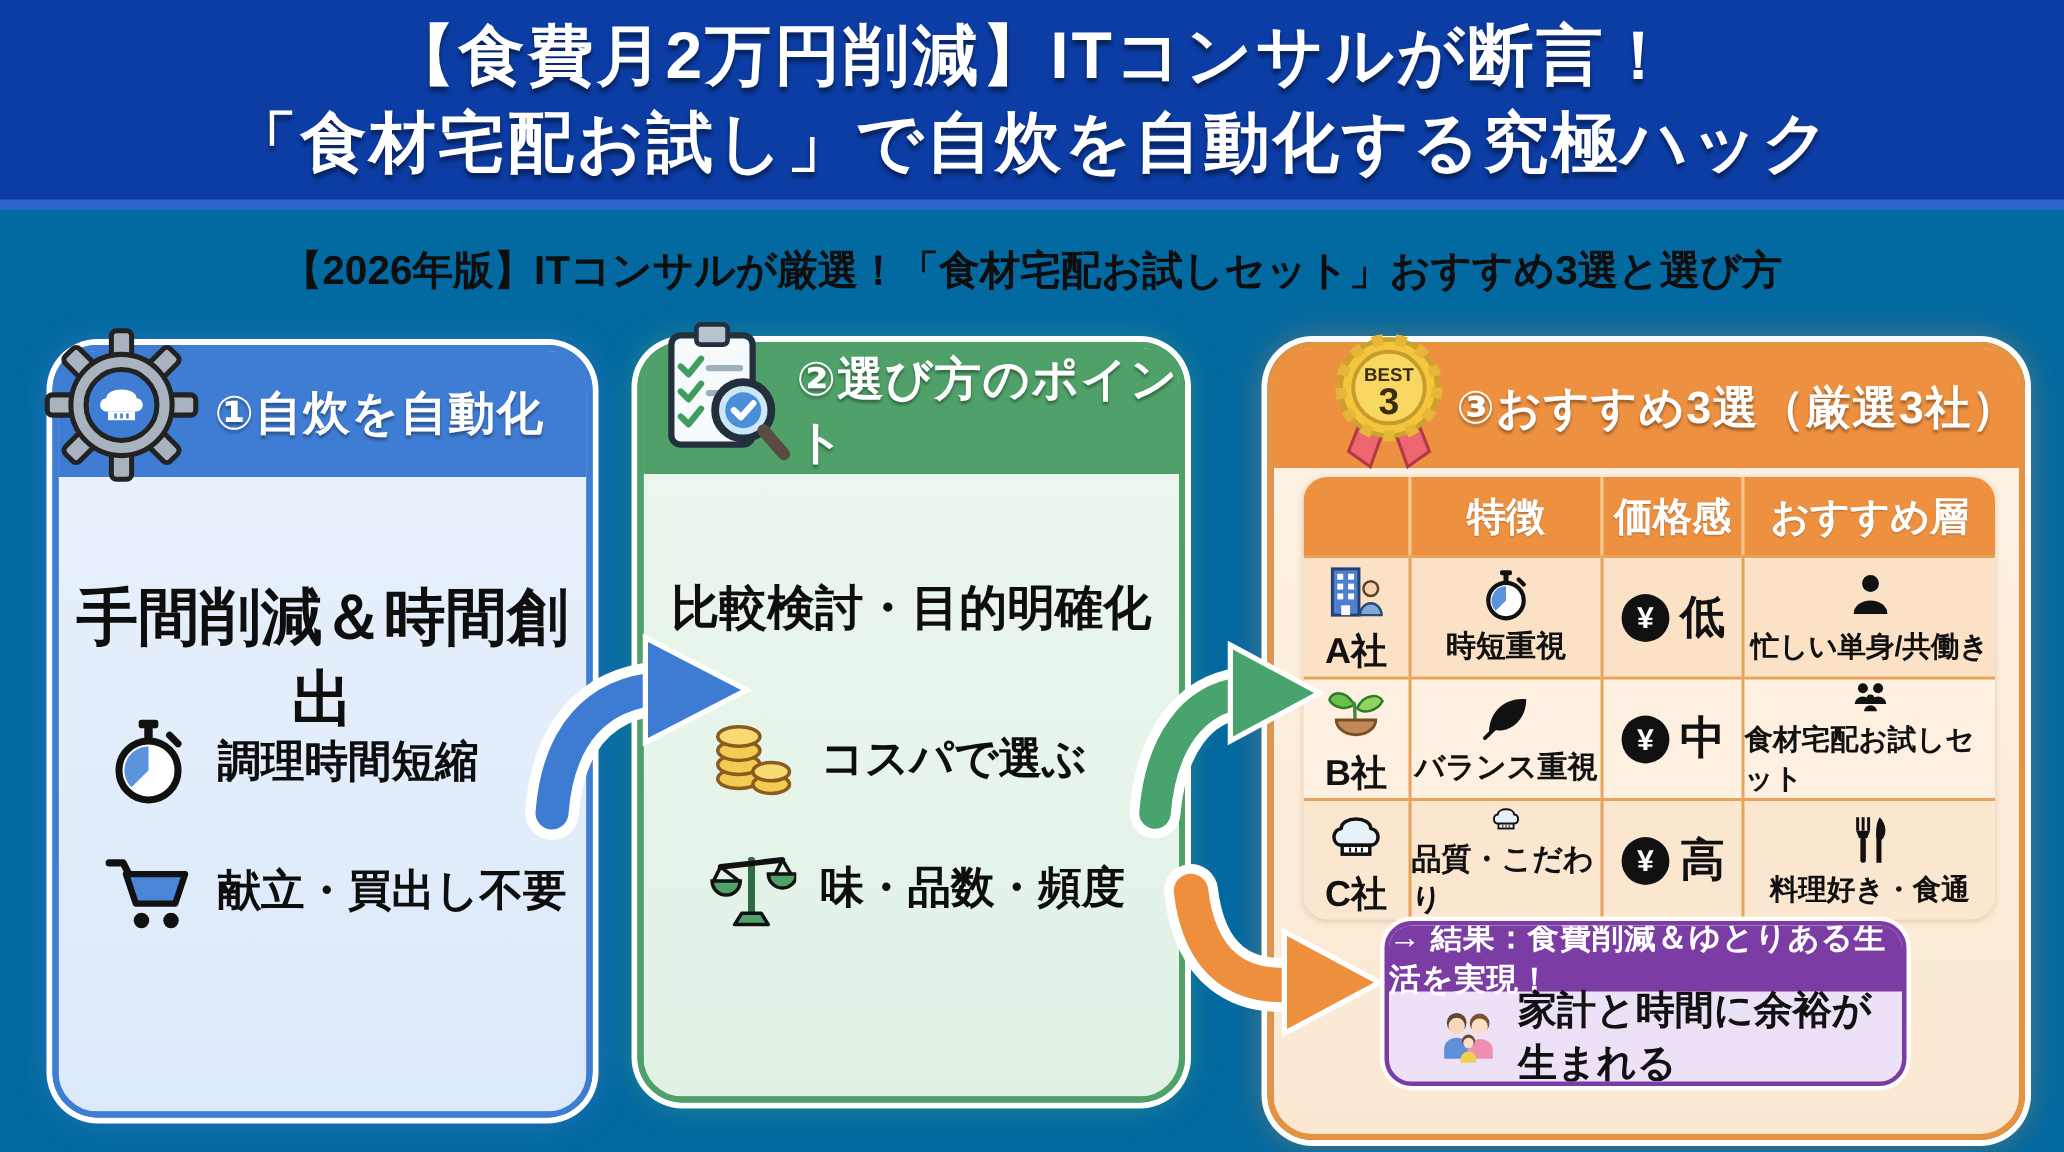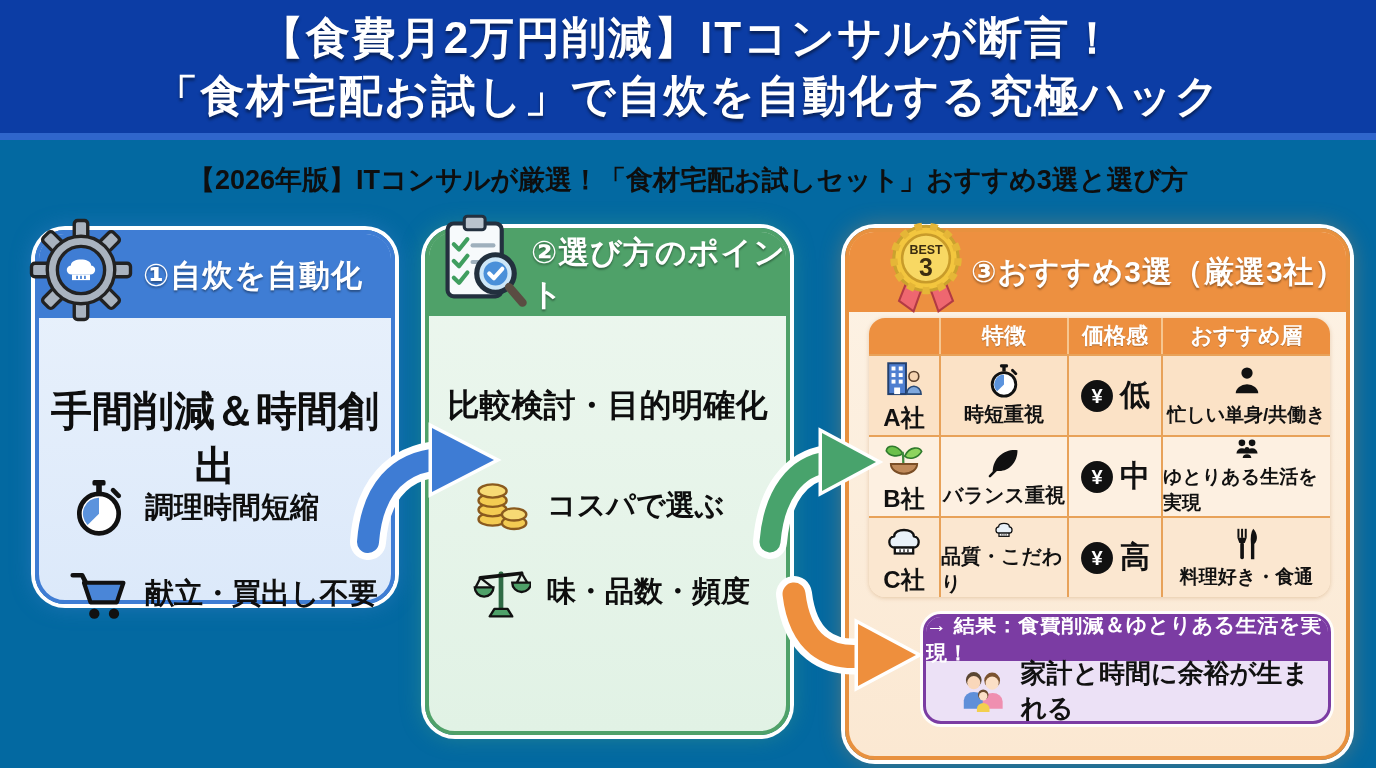--- a/index.html
+++ b/index.html
@@ -11,21 +11,21 @@
           border-bottom:7px solid #2f66cc;text-align:center;box-sizing:content-box;}
   .banner-line{font-size:44px;font-weight:800;color:#fff;line-height:58px;letter-spacing:2px;
                text-shadow:0 3px 3px rgba(0,0,0,.45);}
   .banner-line:first-child{margin-top:9px;}
 
   .subtitle{position:absolute;top:162px;left:0;width:100%;text-align:center;
             font-size:27px;font-weight:800;color:#0e0e0e;}
 
   
   .card{position:absolute;border-radius:30px;border:4px solid;box-sizing:border-box;}
-  .card1{left:35px;top:230px;width:360px;height:374px;border-color:#3f7dd4;
+  .card1{left:35px;top:230px;width:360px;height:515px;border-color:#3f7dd4;
          background:linear-gradient(180deg,#eaf2fc,#dce9fa);
          box-shadow:0 0 0 4px #fff,0 0 24px rgba(90,140,220,.45);}
   .card2{left:425px;top:228px;width:365px;height:507px;border-color:#4fa169;
          background:linear-gradient(180deg,#edf7ef,#e1f2e5);
          box-shadow:0 0 0 4px #fff,0 0 24px rgba(90,180,120,.45);}
   .card3{left:845px;top:228px;width:505px;height:532px;border-color:#e8913f;
          background:linear-gradient(180deg,#fdf3e6,#fbe8d2);
          box-shadow:0 0 0 4px #fff,0 0 24px rgba(238,150,70,.45);}
 
   .card-head{position:absolute;top:0;left:0;right:0;height:84px;border-radius:25px 25px 0 0;
@@ -57,40 +57,40 @@
   .card2 .item{left:42px;}
   .card2 .item-1{top:244px;}
   .card2 .item-2{top:330px;}
 
   
   .cmp-table{position:absolute;left:20px;top:86px;width:461px;border-radius:16px;overflow:hidden;
              display:grid;grid-template-columns:70px 128px 94px 1fr;
              box-shadow:0 1px 4px rgba(160,90,20,.25);}
   .cell{display:flex;flex-direction:column;align-items:center;justify-content:center;
         gap:2px;font-weight:800;color:#111;}
-  .cell.hdr{height:36px;background:#ed9040;color:#fff;font-size:22px;
+  .cell.hdr{height:52px;background:#ed9040;color:#fff;font-size:26px;
             text-shadow:0 1px 1px rgba(0,0,0,.25);}
   .cell.hdr + .cell.hdr{border-left:2px solid #f6c690;}
   .cell.body{height:79px;}
   .cell.body.cA{background:#fbe2c6;}
   .cell.body.cB{background:#fdf0e1;}
   .cell.body.cC{background:#fbe7d0;}
   .cell.body{border-top:2px solid #e8a259;}
   .cell.body.sep{border-left:2px solid #e8a259;}
   .cell .co-label{font-size:24px;}
   .cell .feat-label{font-size:20px;}
   .cell .aud-label{font-size:19px;}
   .cell.price{flex-direction:row;gap:6px;}
   .cell.price .price-label{font-size:30px;}
   .cell svg.t-icon{width:36px;height:36px;}
   .cell svg.t-icon.co{width:42px;height:42px;}
   .cell svg.yen{width:34px;height:34px;}
 
   
-  .result{position:absolute;left:74px;top:382px;width:408px;height:110px;
+  .result{position:absolute;left:74px;top:382px;width:348px;height:110px;
           border:3px solid #7b3ca3;border-radius:18px;overflow:hidden;background:#ece1f6;
           box-shadow:0 0 0 3px rgba(255,255,255,.9);box-sizing:border-box;}
   .result-head{height:44px;background:#7b3ca3;color:#fff;font-size:21px;font-weight:800;
                display:flex;align-items:center;justify-content:center;letter-spacing:.5px;}
   .result-body{height:60px;display:flex;align-items:center;justify-content:center;gap:12px;
                font-size:26px;font-weight:800;color:#111;margin-left:32px;}
   .result-body svg{width:56px;height:56px;}
 
   
   .arrows{position:absolute;left:0;top:0;width:1376px;height:768px;pointer-events:none;z-index:6;}
@@ -346,21 +346,21 @@
       <div class="cell body cB sep price">
         <svg class="yen" viewBox="0 0 64 64">
             <use href="#sym-yen"></use>
           </svg>
         <span class="price-label">中</span>
       </div>
       <div class="cell body cB sep">
         <svg class="t-icon" viewBox="0 0 64 64">
             <use href="#sym-family"></use>
           </svg>
-        <span class="aud-label">ゆとりある生活を実現</span>
+        <span class="aud-label">食材宅配お試しセット</span>
       </div>
 
       <div class="cell body cC">
         <svg class="t-icon co" viewBox="0 0 64 64">
             <use href="#sym-chefhat"></use>
           </svg>
         <span class="co-label">C社</span>
       </div>
       <div class="cell body cC sep">
         <svg class="t-icon" viewBox="0 0 64 64">

